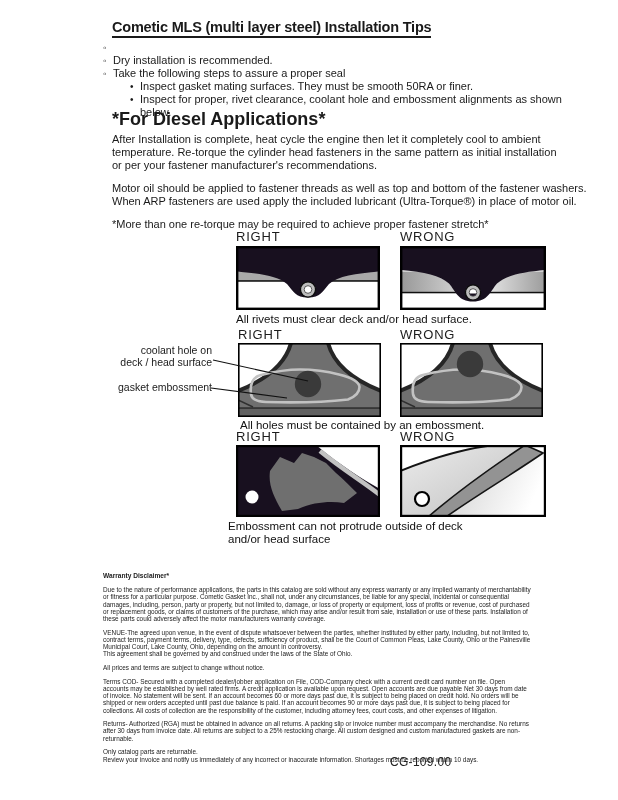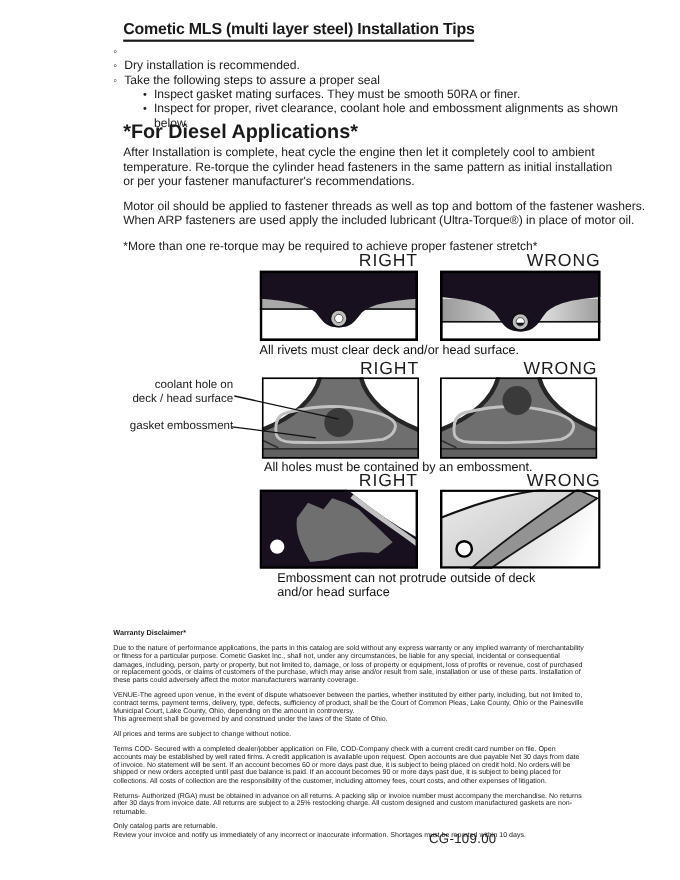--- a/index.html
+++ b/index.html
@@ -12,32 +12,32 @@
   .tips{position:absolute;left:103px;top:41px;width:478px;font-size:11px;line-height:13px;}
   .b{display:flex;}
   .bm{flex:none;width:10px;font-size:10px;}
   .sb{margin-left:27px;}
 
   .diesel{position:absolute;left:112px;top:113px;width:475px;font-size:11px;line-height:13px;}
   .diesel .dh{font-size:18px;font-weight:700;margin:0 0 7px 0;}
   .diesel p{margin:0 0 10px 0;white-space:pre-line;}
   .diesel .note{margin-top:2px;}
 
-  .figlabel{position:absolute;font-size:16px;letter-spacing:0.8px;text-align:right;color:#1c1c1c;}
+  .figlabel{position:absolute;font-size:13px;letter-spacing:0.8px;text-align:left;color:#1c1c1c;}
   .fl1l{left:236px;width:144px;top:229px;} .fl1r{left:400px;width:146px;top:229px;}
   .fl2l{left:238px;width:143px;top:327px;} .fl2r{left:400px;width:143px;top:327px;}
   .fl3l{left:236px;width:144px;top:429px;} .fl3r{left:400px;width:146px;top:429px;}
 
   .panel{position:absolute;display:block;}
   .p1l{left:236px;top:246px;} .p1r{left:400px;top:246px;}
   .p2l{left:238px;top:343px;} .p2r{left:400px;top:343px;}
   .p3l{left:236px;top:445px;} .p3r{left:400px;top:445px;}
 
   .figcap{position:absolute;font-size:11.5px;line-height:13px;color:#111;white-space:pre-line;}
-  .c1{left:236px;top:313px;} .c2{left:240px;top:419px;} .c3{left:252px;top:520px;}
+  .c1{left:236px;top:313px;} .c2{left:240px;top:419px;} .c3{left:228px;top:520px;}
 
   .sidelabel{position:absolute;left:82px;width:130px;text-align:right;
              font-size:10.5px;line-height:12px;color:#1a1a1a;white-space:pre-line;}
   .sl1{top:344px;} .sl2{top:381px;}
   .leaders{position:absolute;left:205px;top:350px;}
 
   .disc{position:absolute;left:103px;top:572px;width:428px;font-size:6.4px;line-height:7.2px;color:#222;}
   .disc .dh{font-size:6.6px;font-weight:700;margin:0 0 7px 0;}
   .disc p{margin:0 0 6.5px 0;white-space:pre-line;}
 

